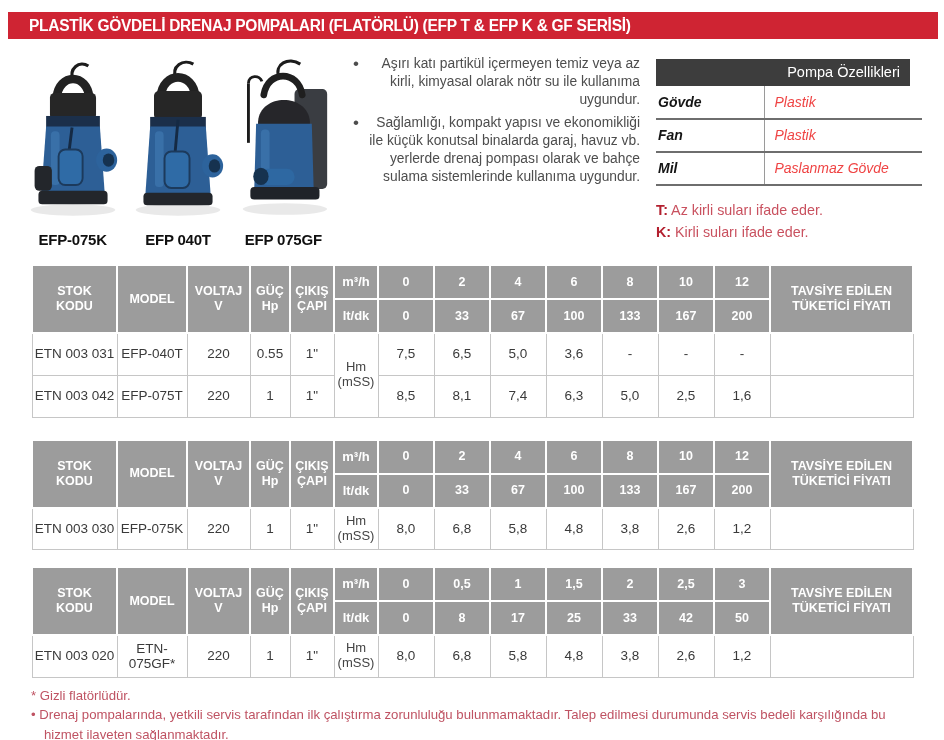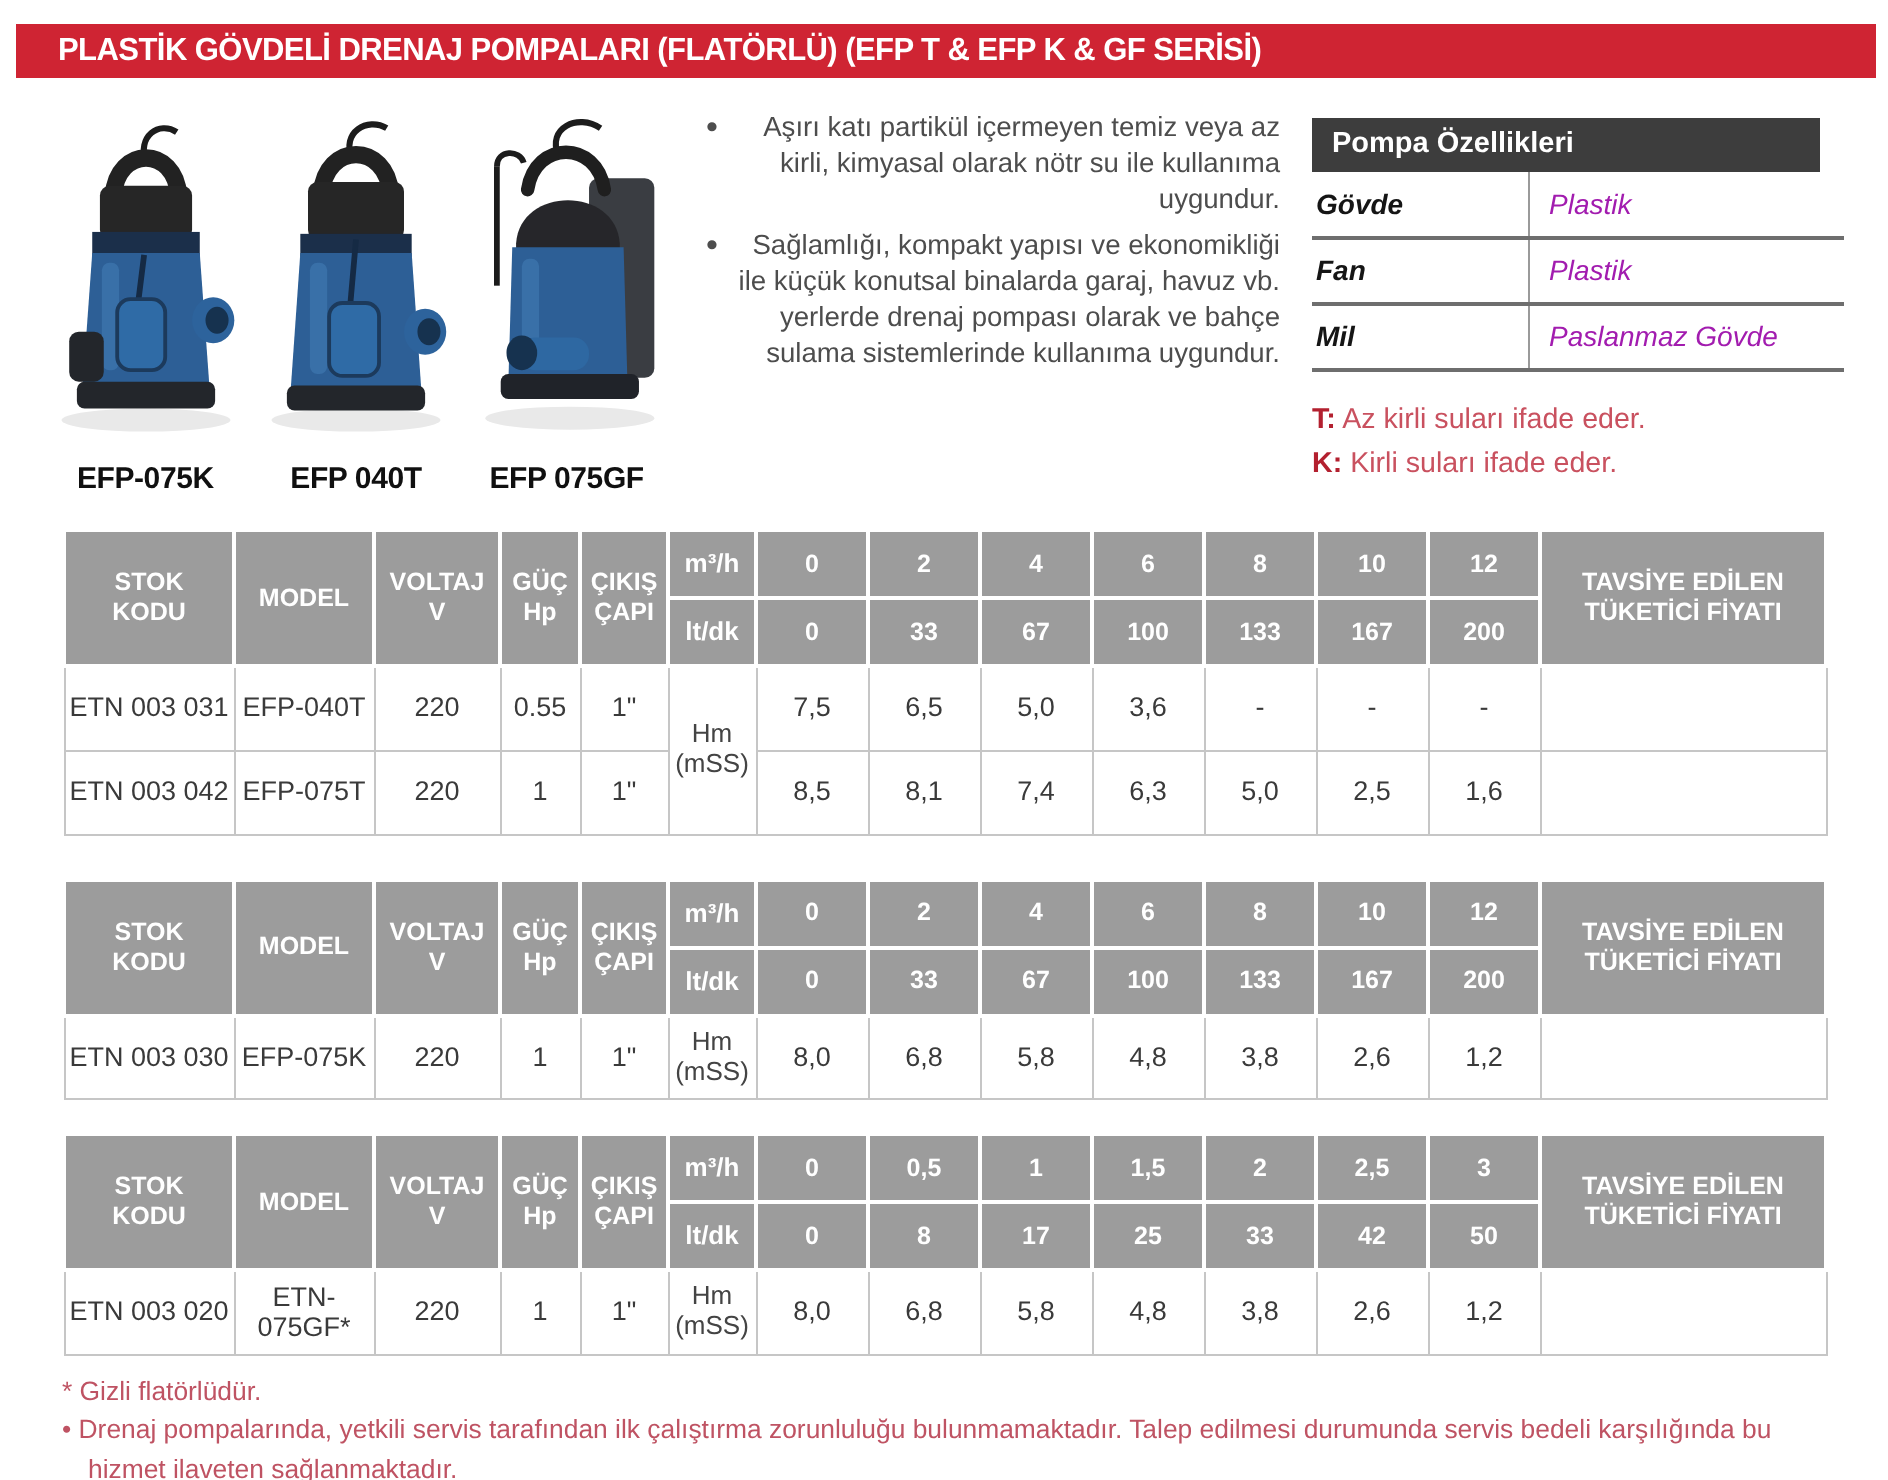--- a/index.html
+++ b/index.html
@@ -35,27 +35,27 @@
   .bullets { width: 314px; padding: 0 10px 0 16px; }
   .bullets ul { list-style: none; }
   .bullets li {
     position: relative; padding-left: 17px; margin-bottom: 5px;
     font-size: 13.8px; line-height: 1.3; color: #4d4d4d; text-align: right;
   }
   .bullets li::before { content: "•"; position: absolute; left: 1px; top: -2px; font-size: 17px; color: #4d4d4d; }
 
   .features { flex: 1; padding: 4px 4px 0 6px; }
   .features-title {
-    background: #3d3d3d; color: #fff; font-weight: bold; font-size: 14.5px;
-    padding: 5px 10px 6px; width: 254px;
+    background: #3d3d3d; color: #fff; font-weight: normal; font-size: 14.5px;
+    padding: 5px 10px 6px; width: 254px; text-align: right;
   }
   .features-table { width: 266px; border-collapse: collapse; font-style: italic; }
   .features-table td {
     border-bottom: 2px solid #6e6e6e; font-size: 14px;
-    padding: 6px 8px 7px 10px; color: #a21caf; height: 33px; vertical-align: middle;
+    padding: 6px 8px 7px 10px; color: #ef4444; height: 33px; vertical-align: middle;
   }
   .features-table td.flabel {
     font-weight: bold; width: 108px; padding-left: 2px;
     border-right: 1.5px solid #9a9a9a; color: #151515;
   }
   .legend { margin-top: 13px; }
   .legend .line { font-size: 14.3px; line-height: 1.55; }
   .legend .pfx { color: #b3202f; font-weight: bold; }
   .legend .txt { color: #c9515f; }
 

